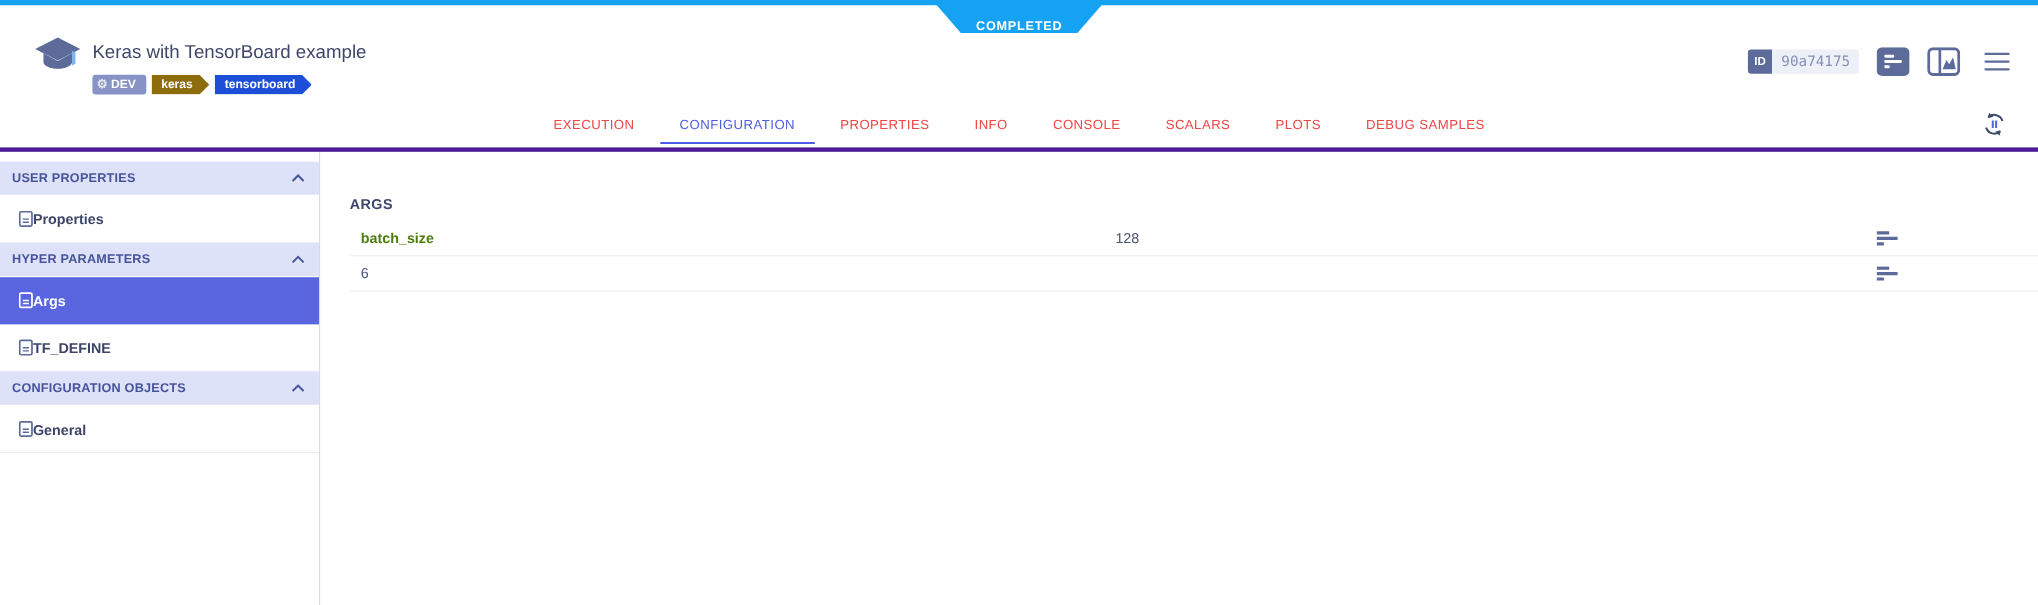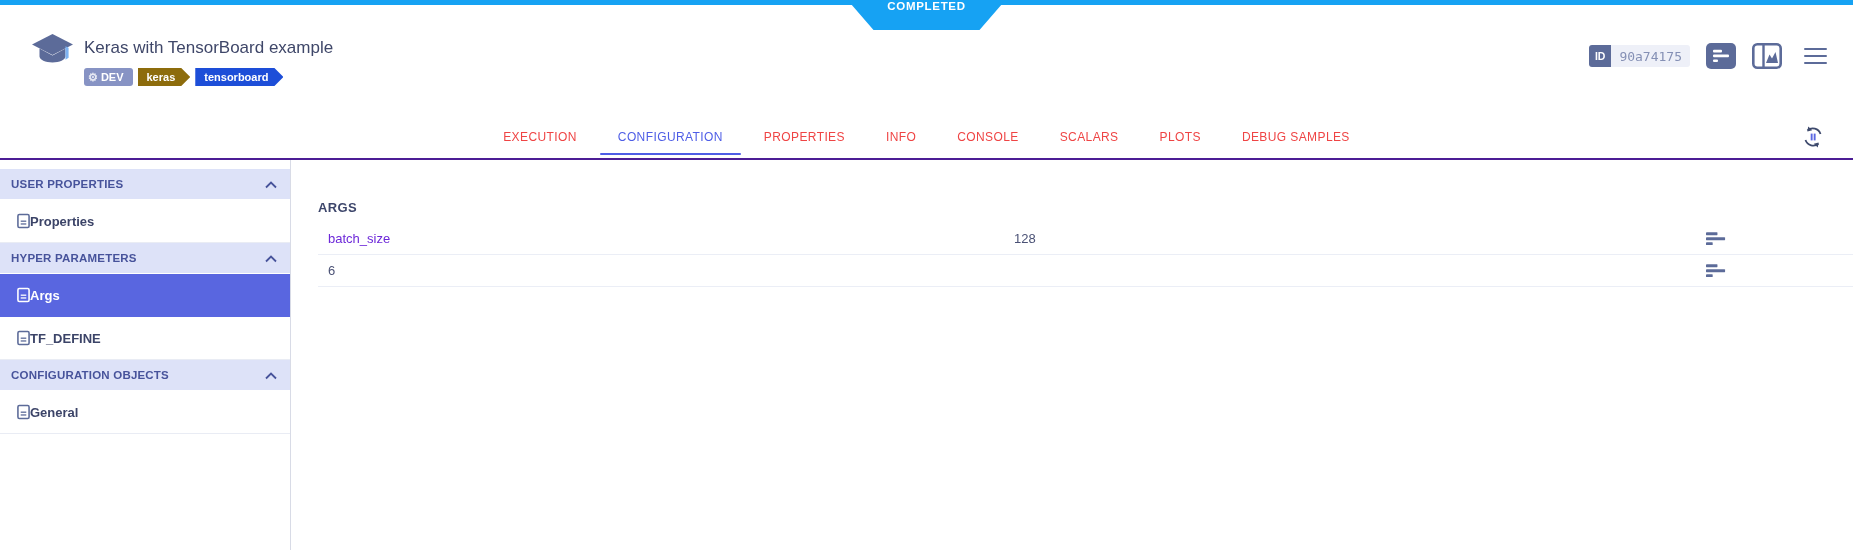--- a/index.html
+++ b/index.html
@@ -10,27 +10,27 @@
     overflow:hidden;
     position:relative;
   }
 
   
   .top-strip { height:5px; background:#16a2f3; }
   .ribbon {
     position:absolute; top:0; left:50%; transform:translateX(-50%);
     width:158px; height:30px; background:#16a2f3;
     clip-path:polygon(0 0,100% 0,calc(100% - 26px) 100%,26px 100%);
-    display:flex; align-items:flex-start; justify-content:center;
+    display:flex; align-items:flex-end; justify-content:center;
     color:#fff; font-size:11.5px; font-weight:bold; letter-spacing:.7px;
     z-index:5;
   }
 
   
-  .top-section { position:relative; height:155px; border-bottom:2px solid #4c1d95; background:#fff; }
+  .top-section { position:relative; height:133px; border-bottom:4px solid #4c1d95; background:#fff; }
 
   .brand { position:absolute; left:30px; top:26px; display:flex; gap:9px; }
   .brand-text .title { font-size:17px; color:#3f4769; font-weight:500; margin:7px 0 10px; }
   .tags { display:flex; gap:5px; }
   .tag {
     height:18px; display:inline-flex; align-items:center;
     color:#fff; font-size:11px; font-weight:600; line-height:1;
   }
   .tag-dev { background:#8793c4; border-radius:3px; padding:0 9px 0 4px; gap:3px; }
   .tag-dev .gear { font-size:11px; color:rgba(255,255,255,.8); }
@@ -83,21 +83,21 @@
     border-bottom:1px solid #e9ecf4; color:#3c4468; font-size:13px; font-weight:600; cursor:pointer;
     background:#fff;
   }
   .side-item .doc { color:#5c6b99; display:flex; }
   .side-item.selected { background:#5966e0; color:#fff; border-bottom-color:#5966e0; }
   .side-item.selected .doc { color:#fff; }
 
   .main { flex:1; padding:40px 0 0 27px; }
   .main-title { font-size:13px; font-weight:bold; color:#3d466b; letter-spacing:.4px; margin-bottom:8px; }
   .param-row { display:flex; align-items:center; height:32px; border-bottom:1px solid #ebeef6; padding-left:10px; }
-  .param-name { width:686px; font-size:13px; color:#6d28d9; }
+  .param-name { width:686px; font-size:13px; color:#4d7c0f;font-weight:bold; }
   .param-value { flex:1; font-size:13px; color:#4a5175; }
   .row-icon { margin-right:126px; display:flex; color:#5c6b99; }
 </style>
 </head>
 <body>
 
 <div class="top-strip"></div>
 <div class="ribbon">
   <span>COMPLETED</span>
 </div>

